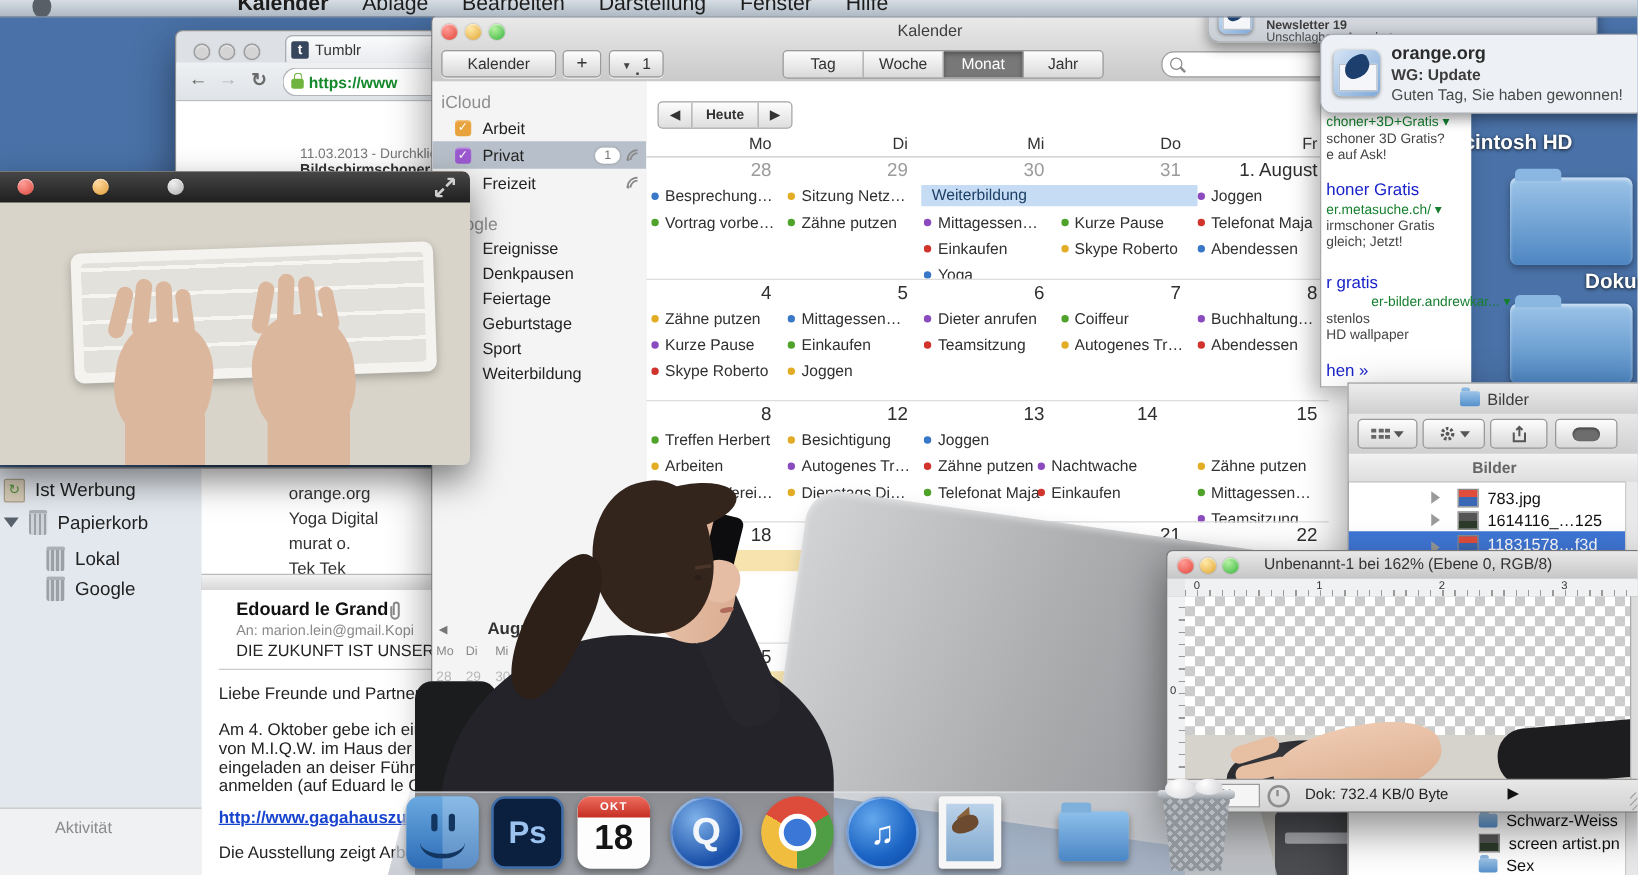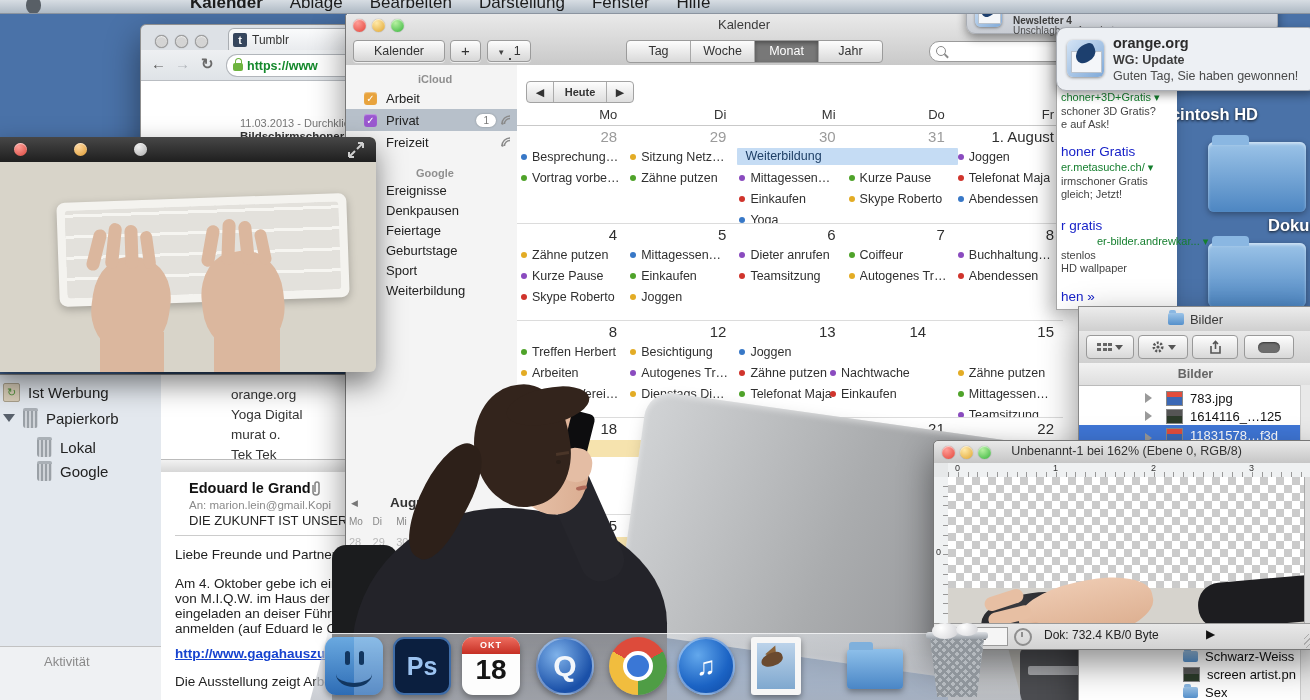--- a/index.html
+++ b/index.html
@@ -65,21 +65,21 @@
   #calwin .top{position:absolute;left:0;top:0;width:100%;height:52px;background:linear-gradient(#eaeaea,#c9c9c9);border-bottom:1px solid #9e9e9e;border-radius:5px 5px 0 0;}
   #calwin .wtitle{position:absolute;top:4px;width:100%;text-align:center;font-size:13px;color:#3c3c3c;}
   .seg{position:absolute;display:flex;height:21px;border:1px solid #9b9b9b;border-radius:4px;overflow:hidden;background:linear-gradient(#fdfdfd,#d9d9d9);}
   .seg .s{width:63px;text-align:center;font-size:12.5px;line-height:21px;color:#333;border-right:1px solid #a8a8a8;}
   .seg .s:last-child{border-right:none;}
   .seg .s.active{background:#787878;color:#fff;box-shadow:inset 0 2px 4px rgba(0,0,0,.35);}
   #cal-search{position:absolute;left:583px;top:28px;width:200px;height:19px;background:#fff;border:1px solid #9b9b9b;border-radius:10px;}
   .lens{position:absolute;left:6px;top:4px;width:8px;height:8px;border:1.5px solid #8a8a8a;border-radius:50%;}
   .lens:after{content:"";position:absolute;left:7px;top:8px;width:5px;height:1.5px;background:#8a8a8a;transform:rotate(45deg);}
   #cal-side{position:absolute;left:0;top:52px;width:171px;height:546px;background:#f4f4f4;border-right:1px solid #c6c6c6;}
-  .side-h{font-size:11px;font-weight:bold;color:#8f8f8f;margin:8px 0 2px 7px;text-align:center;}
+  .side-h{font-size:14px;font-weight:normal;color:#8f8f8f;margin:8px 0 2px 7px;}
   .cal-row{position:relative;height:22px;display:flex;align-items:center;}
   .cal-row.sel{background:#b7c0ca;}
   .cbox{width:13px;height:13px;border-radius:3px;margin-left:18px;color:#fff;font-size:10px;line-height:13px;text-align:center;box-shadow:inset 0 1px 1px rgba(255,255,255,.4);}
   .cal-row .lbl{font-size:13px;color:#222;margin-left:9px;flex:1;}
   .badge{background:#fff;border-radius:8px;font-size:10px;color:#777;padding:0 7px;height:13px;line-height:13px;margin-right:4px;box-shadow:0 0 2px rgba(0,0,0,.3);}
   .glist .lbl2{font-size:13px;color:#222;margin-left:40px;height:20px;line-height:20px;}
   #mini-month{position:absolute;left:3px;top:430px;width:165px;overflow:hidden;}
   #mini-month .mrow{display:flex;gap:0;}
   #mini-month .mh{font-size:13.5px;font-weight:bold;color:#333;}
   #mini-month .wd,#mini-month .md{width:29px;font-size:10px;color:#888;}
@@ -888,21 +888,21 @@
         </div>
       </div>
     </div>
 
   <div class="notif" id="notif1" style="z-index:11;">
     <div class="tb-icon" style="left:8px;top:8px;width:27px;height:27px;">
         <span class="env"></span>
         <span class="birdb"></span>
       </div>
     <div class="n-title" style="left:46px;top:11px;font-size:11px;">Tek Tek</div>
-    <div class="n-sub" style="left:46px;top:23px;font-size:10px;">Newsletter 4</div>
+    <div class="n-sub" style="left:46px;top:23px;font-size:10px;">Newsletter 19</div>
     <div class="n-body" style="left:46px;top:33px;font-size:10px;">Unschlagbare Angebote</div>
   </div>
   <div class="notif" id="notif2" style="z-index:11;">
     <div class="tb-icon" style="left:10px;top:12px;width:37px;height:37px;">
         <span class="env"></span>
         <span class="birdb"></span>
       </div>
     <div class="n-title" style="left:56px;top:7px;font-size:14.5px;">orange.org</div>
     <div class="n-sub" style="left:56px;top:25px;font-size:12.5px;">WG: Update</div>
     <div class="n-body" style="left:56px;top:41px;font-size:12.5px;">Guten Tag, Sie haben gewonnen!</div>

